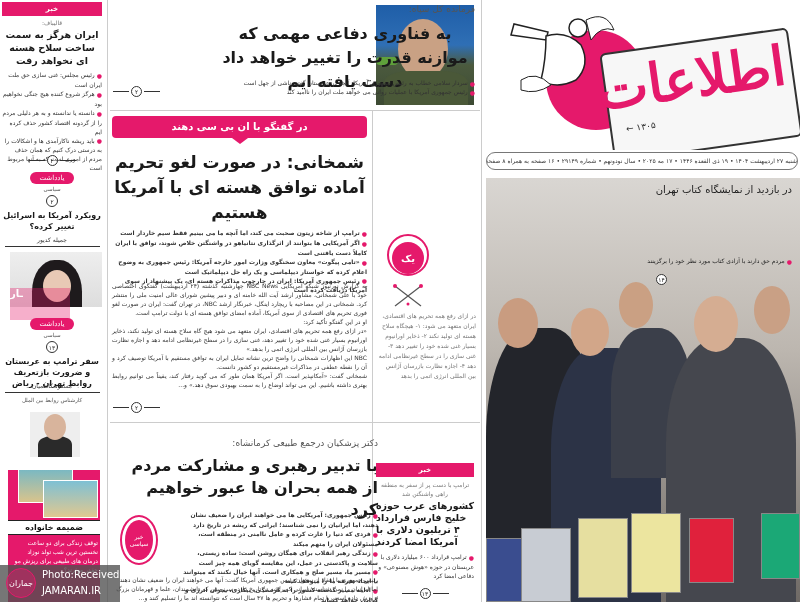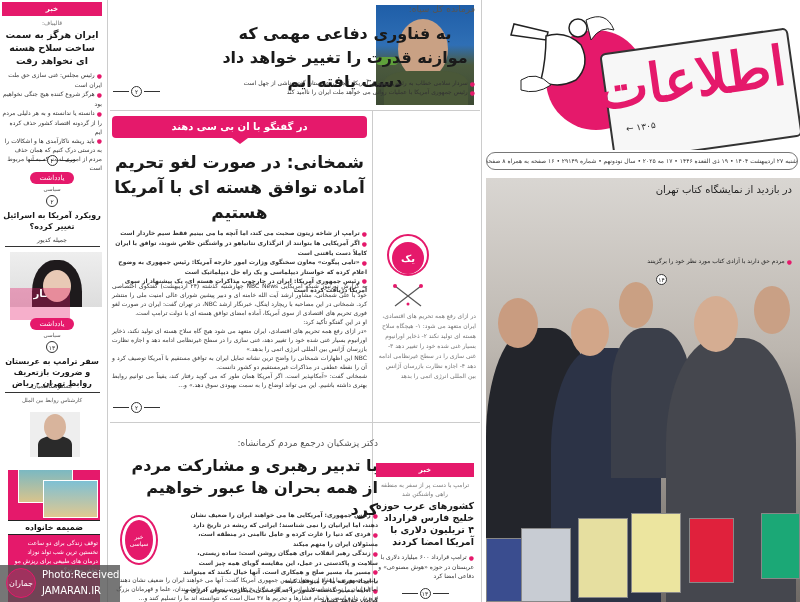--- a/index.html
+++ b/index.html
@@ -58,21 +58,21 @@
 #kerm-kicker{right:422px;top:438px;font-size:9px;color:#555}
 #kerm-head{right:422px;top:455px;width:260px;text-align:right;font-size:16px;line-height:22px;font-weight:bold}
 #kerm-badge{left:120px;top:515px;width:38px;height:50px;border-radius:50%;border:2px solid #e5196b;display:flex;align-items:center;justify-content:center}
 #kerm-badge-in{width:28px;height:40px;border-radius:50%;background:#e5196b;color:#fff;font-size:6px;text-align:center;display:flex;flex-direction:column;align-items:center;justify-content:center}
 #kerm-bullets{right:422px;top:510px;width:200px}
 #kerm-body{right:422px;top:575px;width:265px}
 
 
 #gulf-bar{left:376px;top:463px;width:98px;height:14px;font-size:7px;font-weight:bold;text-align:center;line-height:14px}
 #gulf-pre{left:376px;top:480px;width:98px;text-align:center;font-size:6px;line-height:9px;color:#777}
-#gulf-head{left:376px;top:500px;width:98px;text-align:right;font-size:9.5px;line-height:12px;font-weight:bold}
+#gulf-head{left:376px;top:500px;width:98px;text-align:left;font-size:9.5px;line-height:12px;font-weight:bold}
 #gulf-body{left:376px;top:552px;width:98px;text-align:right}
 #gulf-pg{left:376px;top:588px;width:98px}
 
 
 #khabar-bar{left:2px;top:2px;width:100px;height:14px;font-size:7px;font-weight:bold;text-align:center;line-height:14px}
 #qalibaf-k{left:2px;top:19px;width:100px;text-align:center;font-size:6px;color:#777}
 #qalibaf-h{left:2px;top:28px;width:100px;text-align:center;font-size:9.5px;line-height:13px;font-weight:bold}
 #qalibaf-b{left:2px;top:70px;width:100px;text-align:right}
 #qalibaf-pg{left:2px;top:155px;width:100px}
 .yad{position:absolute;left:30px;width:44px;height:12px;border-radius:6px;font-size:7px;text-align:center;line-height:12px}
@@ -84,21 +84,21 @@
 #img-man{left:30px;top:412px;width:50px;height:45px;background:#eee;overflow:hidden}
 #supp{left:8px;top:470px;width:92px;height:132px;background:#e5196b;overflow:hidden}
 #supp-mag1{left:10px;top:-5px;width:55px;height:38px;background:linear-gradient(#6fb7c9,#d9c48c);border:1px solid #fff}
 #supp-mag2{left:35px;top:10px;width:55px;height:38px;background:linear-gradient(#7ec0d4,#e0c890);border:1px solid #fff}
 #supp-title{left:-6px;top:50px;width:104px;height:15px;background:#fff;border:1px solid #222;border-radius:3px;color:#111;font-size:8px;font-weight:bold;text-align:center;line-height:13px}
 #supp-list{left:4px;top:68px;width:86px;font-size:6px;line-height:9px;color:#fff;text-align:right}
 #watermark{left:0;top:565px;width:120px;height:37px;background:rgba(80,80,80,.78)}
 #wm-logo{left:6px;top:568px;width:30px;height:30px;border-radius:50%;border:1px solid #e5196b;background:rgba(229,25,107,.4);color:#fff;font-size:8px;font-weight:normal;display:flex;align-items:center;justify-content:center}
 #wm-t1{left:42px;top:569px;font-size:10px;color:#fff;direction:ltr}
 #wm-t2{left:42px;top:585px;font-size:10px;color:#fff;direction:ltr}
-#mini-wm{left:10px;top:288px;width:60px;height:32px;background:rgba(229,25,107,.35);color:#fff;font-size:10px;font-weight:bold;text-align:center}
+#mini-wm{left:10px;top:288px;width:60px;height:32px;background:rgba(229,25,107,.35);color:#fff;font-size:10px;font-weight:bold;text-align:left}
 </style>
 </head>
 <body>
 
 <div class="vline" style="left:107px;top:0;height:602px"></div>
 <div class="vline" style="left:372px;top:110px;height:492px"></div>
 <div class="vline" style="left:481px;top:0;height:602px"></div>
 <div class="hline" style="left:110px;top:110px;width:370px"></div>
 <div class="hline" style="left:110px;top:422px;width:370px"></div>
 
@@ -180,21 +180,21 @@
   </div>
 <svg id="swords" class="abs" viewBox="0 0 42 24">
   <line x1="8" y1="2" x2="34" y2="22" stroke="#555" stroke-width="1.2"></line>
   <line x1="34" y1="2" x2="8" y2="22" stroke="#555" stroke-width="1.2"></line>
   <circle cx="8" cy="2" r="2" fill="#e5196b"></circle>
     <circle cx="34" cy="2" r="2" fill="#e5196b"></circle>
   <circle cx="21" cy="20" r="1.5" fill="#e5196b"></circle>
 </svg>
 <div id="yek-text" class="abs">در ازای رفع همه تحریم های اقتصادی، ایران متعهد می شود: ۱- هیچگاه سلاح هسته ای تولید نکند ۲- ذخایر اورانیوم بسیار غنی شده خود را تغییر دهد ۳- غنی سازی را در سطح غیرنظامی ادامه دهد ۴- اجازه نظارت بازرسان آژانس بین المللی انرژی اتمی را بدهد</div>
 
-<div id="kerm-kicker" class="abs">دکتر پزشکیان درجمع مردم کرمانشاه:</div>
+<div id="kerm-kicker" class="abs">دکتر پزشکیان درجمع طبیعی کرمانشاه:</div>
 <div id="kerm-head" class="abs">با تدبیر رهبری و مشارکت مردم از همه بحران ها عبور خواهیم کرد</div>
 <div id="kerm-badge" class="abs">
     <div id="kerm-badge-in">
       <span>خبر</span>
       <span>سیاسی</span>
     </div>
   </div>
 <div id="kerm-bullets" class="abs">
   <div class="bullet txt" style="font-weight:bold">رئیس جمهوری: آمریکایی ها می خواهند ایران را ضعیف نشان دهند، اما ایرانیان را نمی شناسند؛ ایرانی که ریشه در تاریخ دارد</div>
   <div class="bullet txt" style="font-weight:bold">فردی که دنیا را غارت کرده و عامل ناامنی در منطقه است، مسئولان ایران را متهم میکند</div>

